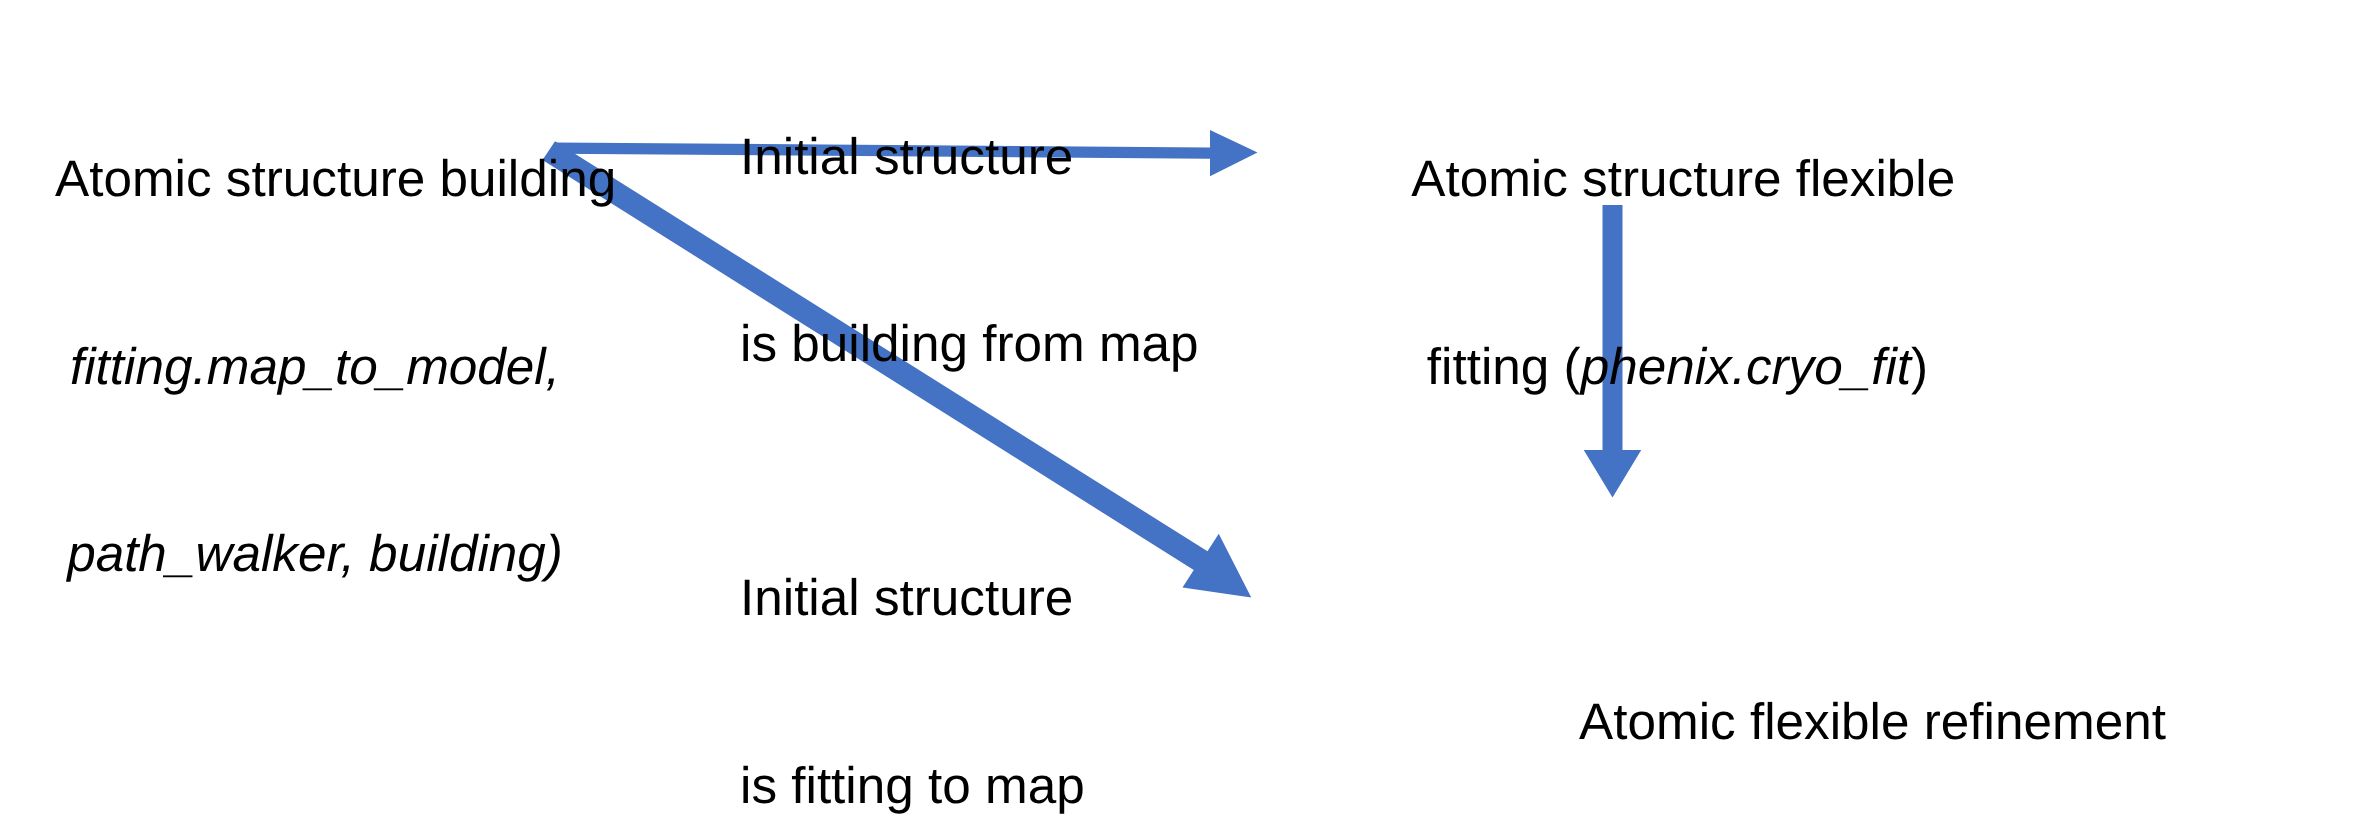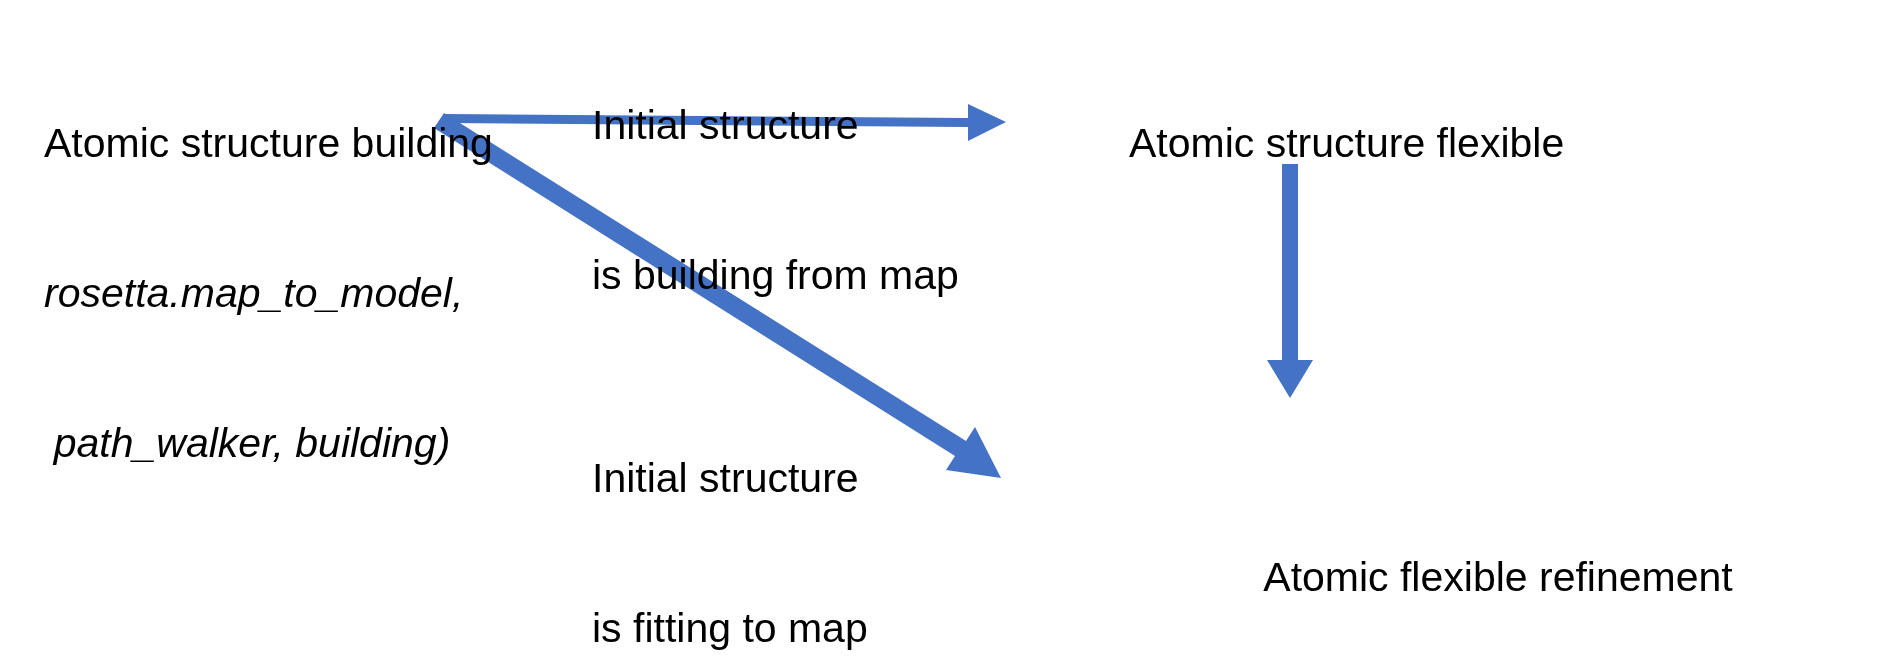--- a/index.html
+++ b/index.html
@@ -96,31 +96,32 @@
                Z" fill="#4472c4"></path>
     </g>
 
     <g>
       <path d="M 1282 164 L 1298 164 L 1298 360 L 1313 360 L 1290 398 L 1267 360 L 1282 360 Z" fill="#4472c4"></path>
     </g>
   </svg>
 
   <div class="txt" id="node-building">
     <span class="line">Atomic structure building</span>
-    <span class="line italic">rosetta.map_to_model,</span>
+    <span class="line italic">fitting.map_to_model,</span>
     <span class="line"><span class="italic">path_walker, building)</span></span>
   </div>
 
   <div class="txt" id="label-different">
     <span class="line">Initial structure</span>
     <span class="line">is building from map</span>
   </div>
 
   <div class="txt" id="node-fitting">
     <span class="line">Atomic structure flexible</span>
+    <span class="line"><span>fitting (</span><span class="italic">phenix.cryo_fit</span><span>)</span></span>
   </div>
 
   <div class="txt" id="label-similar">
     <span class="line">Initial structure</span>
     <span class="line">is fitting to map</span>
   </div>
 
   <div class="txt" id="node-refine">
     <span class="line">Atomic flexible refinement</span>
     

